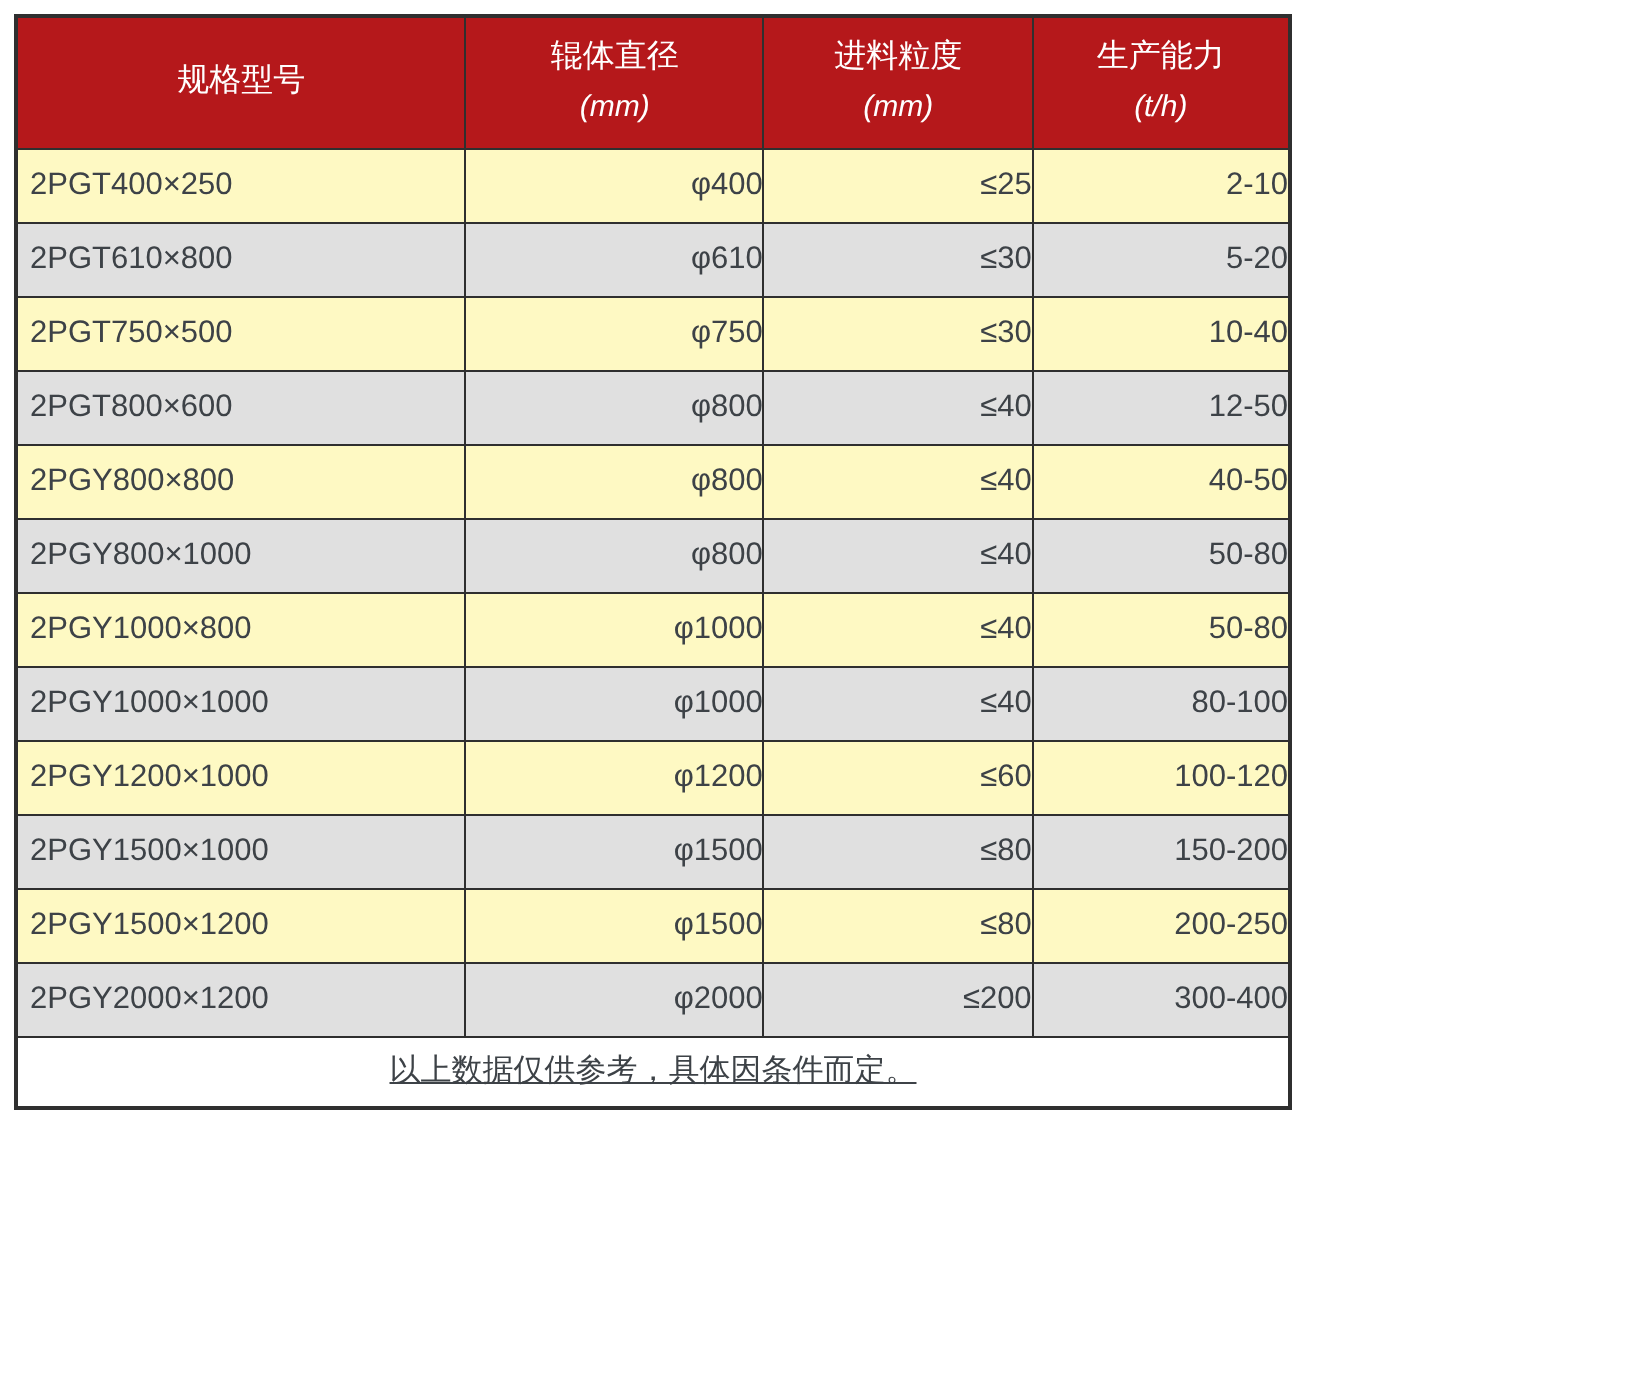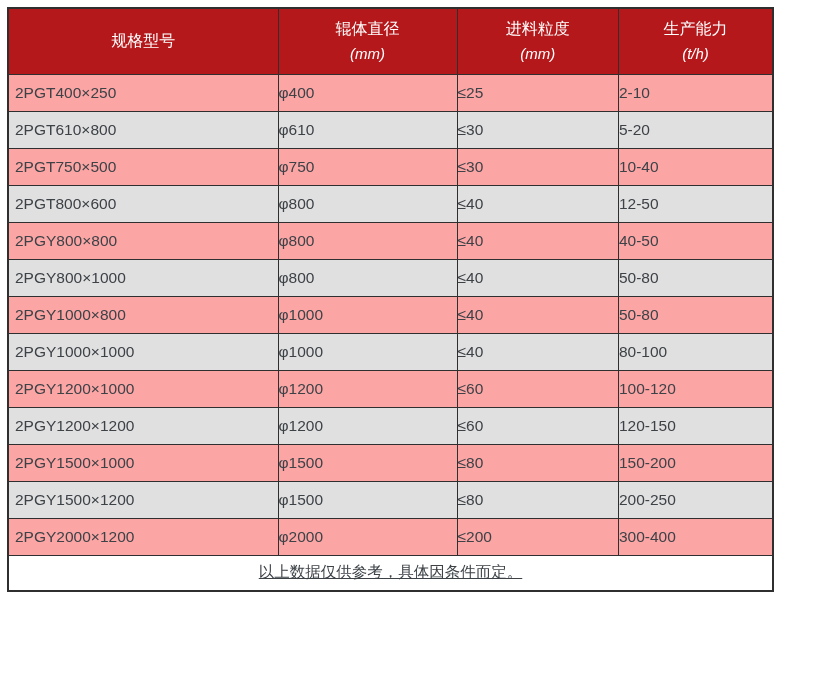--- a/index.html
+++ b/index.html
@@ -11,23 +11,23 @@
     overflow: hidden;
     font-family: "Liberation Sans", "DejaVu Sans", sans-serif;
   }
   .page {
     padding: 7px 7px 7px 7px;
     box-sizing: border-box;
   }
   table.spec-table {
     border-collapse: collapse;
     table-layout: fixed;
-    width: 767px;
+    width: 639px;
     border: 2px solid #2f2f2f;
-    background: #fca5a5;
+    background: #fef9c3;
   }
   .spec-table th, .spec-table td {
     border: 1px solid #2f2f2f;
     box-sizing: border-box;
   }
   
   .col-model    { width: 35.3%; }
   .col-diameter { width: 23.4%; }
   .col-feed     { width: 21.1%; }
   .col-capacity { width: 20.2%; }
@@ -44,21 +44,21 @@
     padding: 0;
   }
   .h-line { line-height: 26px; }
   .h-unit { font-size: 15px; line-height: 24px; font-style: italic; }
 
   
   .spec-table tbody td {
     height: 37px;
     font-size: 15.5px;
     color: #3d4247;
-    text-align: left;
+    text-align: right;
     vertical-align: middle;
     padding: 0;
   }
   .spec-table tbody td:first-child {
     text-align: left;
     padding-left: 6px;
     margin-top: 35px;
   }
   .spec-table tbody tr:nth-child(even) td {
     background: #e0e0e0;
@@ -154,26 +154,20 @@
           <td>≤40</td>
           <td>80-100</td>
         </tr>
         <tr>
           <td>2PGY1200×1000</td>
           <td>φ1200</td>
           <td>≤60</td>
           <td>100-120</td>
         </tr>
         <tr>
-          <td>2PGY1200×1200</td>
-          <td>φ1200</td>
-          <td>≤60</td>
-          <td>120-150</td>
-        </tr>
-        <tr>
           <td>2PGY1500×1000</td>
           <td>φ1500</td>
           <td>≤80</td>
           <td>150-200</td>
         </tr>
         <tr>
           <td>2PGY1500×1200</td>
           <td>φ1500</td>
           <td>≤80</td>
           <td>200-250</td>

